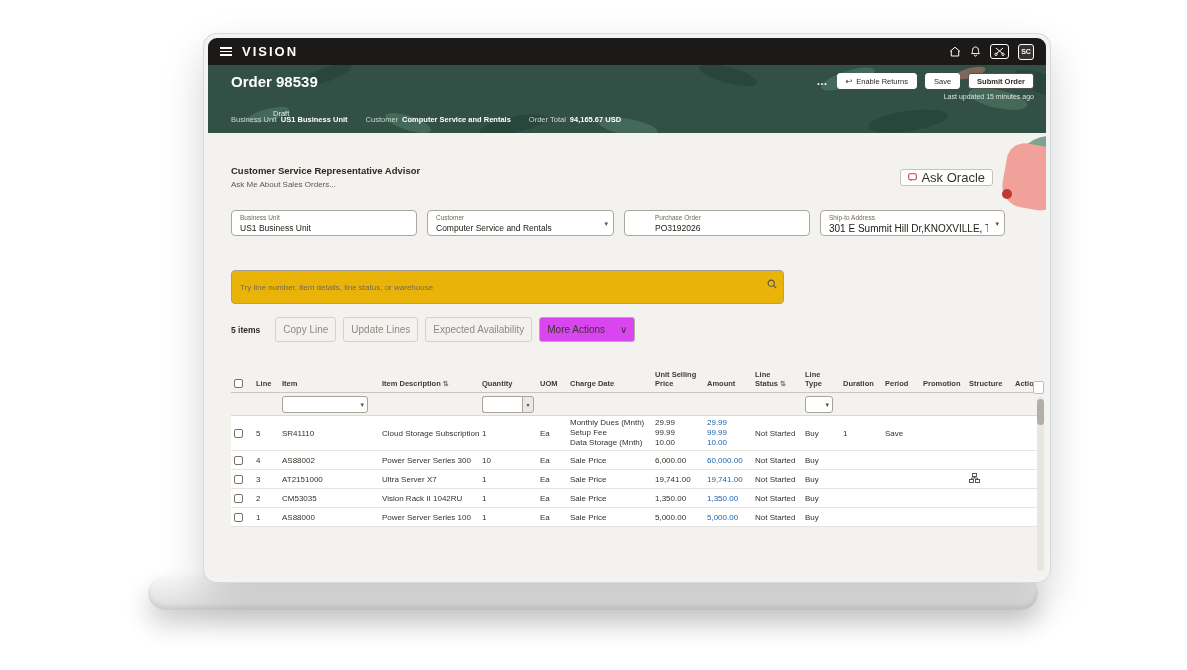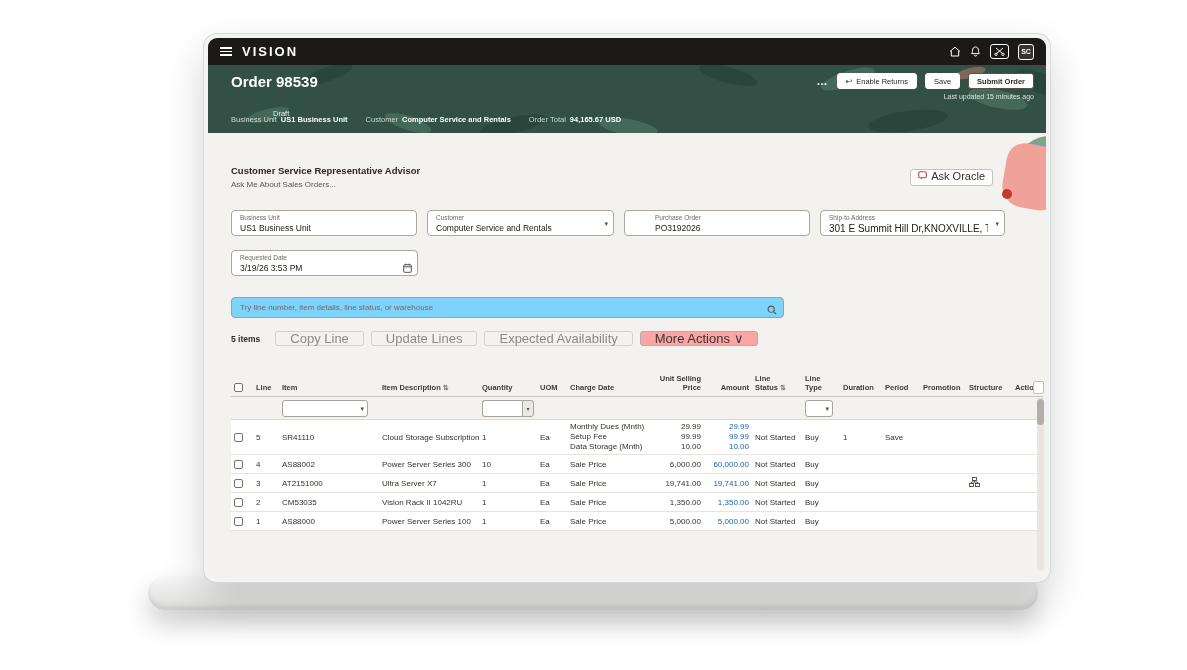--- a/index.html
+++ b/index.html
@@ -44,54 +44,54 @@
   .content { position:relative; height:445px; background:#f4f2ef; overflow:hidden; }
   .blob { position:absolute; right:-16px; top:12px; width:58px; height:64px; background:#f0a29a;
           border-radius:18px 6px 20px 22px; transform:rotate(10deg); }
   .blob2 { position:absolute; right:34px; top:56px; width:10px; height:10px; background:#c2392f; border-radius:50%; }
   .blob3 { position:absolute; right:-8px; top:6px; width:34px; height:15px; background:#7ca48f; border-radius:50%; transform:rotate(-28deg); }
 
   .advisor { margin:32px 0 0 23px; }
   .adv-title { font-size:9.5px; font-weight:bold; color:#33251f; }
   .adv-sub { font-size:8px; color:#5d574f; margin-top:4px; }
   .ask-btn { position:absolute; right:53px; top:36px; height:17px; padding:0 7px; background:#ffffff; font-family:inherit;
-             border:1px solid #c6c1ba; border-radius:3px; display:flex; align-items:flex-start; gap:4px;
-             font-size:11px; color:#36322d; cursor:pointer; }
+             border:1px solid #c6c1ba; border-radius:3px; display:flex; align-items:flex-end; gap:4px;
+             font-size:13px; color:#36322d; cursor:pointer; }
 
   .form-row { display:flex; gap:10px; margin:21px 0 0 23px; }
   .form-row.r2 { margin-top:14px; }
   .field { position:relative; background:#ffffff; border:1px solid #aba69f; border-radius:4px; height:26px; padding:3px 16px 0 8px; cursor:pointer; }
   .w1 { width:186px; } .w2 { width:187px; } .w3 { width:186px;padding-left:30px; } .w4 { width:185px; }
   .flabel { font-size:6.5px; color:#6e6962; white-space:nowrap; }
   .fvalue { font-size:8.5px; color:#23201d; margin-top:1.5px; white-space:nowrap; overflow:hidden; }
   .fvalue.small { font-size:10px; }
   .fcaret { position:absolute; right:5px; top:9px; font-size:7px; color:#55504a; }
   .ficon { position:absolute; right:5px; top:8px; }
 
   .links { margin:18px 0 0 23px; display:flex; gap:22px; }
   .link { font-size:8px; font-weight:bold; color:#1b5faa; cursor:pointer; }
 
   .search-row { position:relative; margin:20px 0 0 23px; width:553px; }
-  .search-input { width:100%; height:21px; border:1px solid #a39e97; border-radius:4px; padding:0 24px 0 8px;
-                  font-size:8px; font-family:inherit; color:#3f3b36; background:#7dd3fc; }
+  .search-input { width:100%; height:34px; border:1px solid #a39e97; border-radius:4px; padding:0 24px 0 8px;
+                  font-size:8px; font-family:inherit; color:#3f3b36; background:#eab308; }
   .search-input::placeholder { color:#6f6a63; }
   .search-ico { position:absolute; right:7px; top:5px; }
 
   .toolbar { margin:13px 0 0 23px; display:flex; align-items:center; gap:7px; }
   .count { font-size:8.5px; font-weight:bold; color:#2e2b27; margin-right:8px; }
-  .tbtn { height:15px; padding:0 14px; font-size:13px; font-family:inherit; color:#8f8983; background:#f4f2ef;
+  .tbtn { height:25px; padding:0 7px; font-size:10px; font-family:inherit; color:#8f8983; background:#f4f2ef;
           border:1px solid #d6d2cb; border-radius:3px; display:flex; align-items:center; cursor:pointer; }
-  .tbtn.more { color:#3a3630; background:#fca5a5; border-color:#b3aea7; gap:4px; }
+  .tbtn.more { color:#3a3630; background:#d946ef; border-color:#b3aea7; gap:15px; }
 
   
   .table-wrap { margin:26px 0 0 23px; width:812px; overflow:hidden; }
   table { border-collapse:collapse; table-layout:fixed; width:836px; }
   thead th { font-size:7.5px; font-weight:bold; color:#3f3b36; text-align:left; padding:2px 3px 4px 3px;
              vertical-align:bottom; height:23px; border-bottom:1px solid #c9c5bf; }
-  th.num, td.num { text-align:right; }
+  th.num, td.num { text-align:left; }
   .sort { color:#7c766f; font-size:7px; margin-left:2px; }
   tr.filter td { height:22px; border-bottom:1px solid #dcd8d2; padding:2px 3px; vertical-align:middle; }
   .combo { position:relative; height:17px; border:1px solid #a8a39c; border-radius:3px; background:#ffffff; width:86px; cursor:pointer; }
   .combo.sm { width:28px; }
   .combo .ccaret { position:absolute; right:3px; top:4px; font-size:7px; color:#55504a; }
   .qty-wrap { display:flex; }
   .qty-input { width:40px; height:17px; border:1px solid #a8a39c; border-right:0; border-radius:3px 0 0 3px; background:#ffffff; font-family:inherit; font-size:8px; padding:0 3px; }
   .qty-step { width:14px; height:17px; border:1px solid #a8a39c; border-radius:0 3px 3px 0; background:#ebe9e5;
               display:flex; align-items:center; justify-content:center; font-size:6px; color:#55504a; cursor:pointer; }
   .fcheck { font-size:9px; color:#3a3630; margin-left:22px; }
@@ -216,30 +216,20 @@
           <div class="fvalue">PO3192026</div>
         </div>
         <div class="field w4">
           <div class="flabel">Ship-to Address</div>
           <div class="fvalue small">301 E Summit Hill Dr,KNOXVILLE, TN 37915 K</div>
           <span class="fcaret">▾</span>
         </div>
       </div>
 
       <div class="form-row r2">
-        <div class="field w2">
-          <div class="flabel">Requested Date</div>
-          <div class="fvalue">3/19/26 3:53 PM</div>
-          <span class="ficon">
-            <svg width="9" height="10" viewBox="0 0 9 10">
-                <rect x="0.7" y="1.7" width="7.6" height="7.6" rx="1" fill="none" stroke="#55504a" stroke-width="1"></rect>
-                <path d="M0.7 3.8 H8.3 M2.8 0.6 V2.4 M6.2 0.6 V2.4" stroke="#55504a" stroke-width="1"></path>
-              </svg>
-          </span>
-        </div>
       </div>
 
 
       <div class="search-row">
         <input class="search-input" type="text" placeholder="Try line number, item details, line status, or warehouse" style="">
         <span class="search-ico">
           <svg width="10" height="10" viewBox="0 0 10 10">
               <circle cx="4.2" cy="4.2" r="3.1" fill="none" stroke="#55504a" stroke-width="1.1"></circle>
               <path d="M6.6 6.6 L9.2 9.2" stroke="#55504a" stroke-width="1.1"></path>
             </svg>

